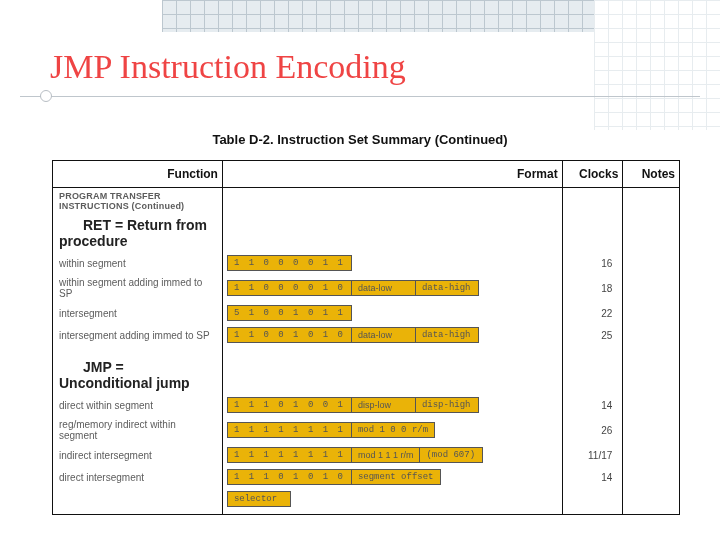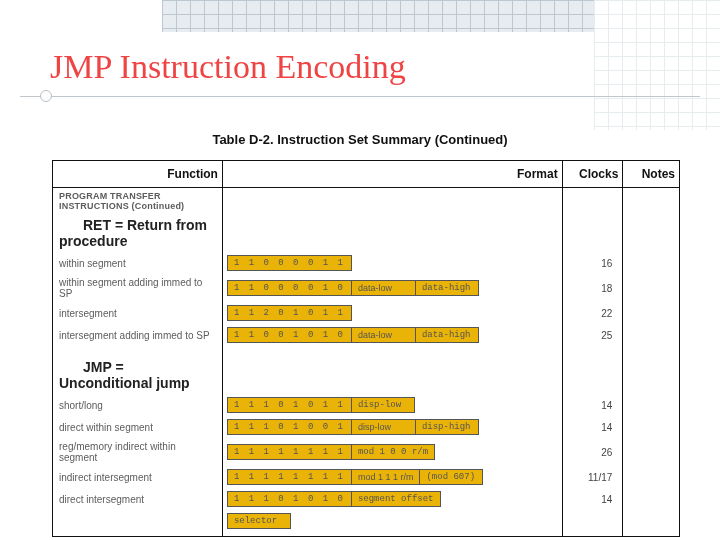--- a/index.html
+++ b/index.html
@@ -164,21 +164,21 @@
             <span class="cell">data-high</span>
           </div>
         </td>
         <td class="clk">18</td>
         <td class="note"></td>
       </tr>
       <tr>
         <td class="func">intersegment</td>
         <td class="fmt">
           <div class="fmtrow">
-            <span class="cell op">1 1 2 0 1 0 1 1</span>
+            <span class="cell op">5 1 0 0 1 0 1 1</span>
           </div>
         </td>
         <td class="clk">22</td>
         <td class="note"></td>
       </tr>
       <tr>
         <td class="func">intersegment adding immed to SP</td>
         <td class="fmt">
           <div class="fmtrow">
             <span class="cell op">1 1 0 0 1 0 1 0</span>
@@ -195,31 +195,20 @@
         <td class="clk"></td>
         <td class="note"></td>
       </tr>
       <tr>
         <td class="func"><span class="subhead">JMP = Unconditional jump</span></td>
         <td class="fmt"></td>
         <td class="clk"></td>
         <td class="note"></td>
       </tr>
       <tr>
-        <td class="func">short/long</td>
-        <td class="fmt">
-          <div class="fmtrow">
-            <span class="cell op">1 1 1 0 1 0 1 1</span>
-            <span class="cell">disp-low</span>
-          </div>
-        </td>
-        <td class="clk">14</td>
-        <td class="note"></td>
-      </tr>
-      <tr>
         <td class="func">direct within segment</td>
         <td class="fmt">
           <div class="fmtrow">
             <span class="cell op">1 1 1 0 1 0 0 1</span>
             <span class="cell">disp-low</span>
             <span class="cell">disp-high</span>
           </div>
         </td>
         <td class="clk">14</td>
         <td class="note"></td>

